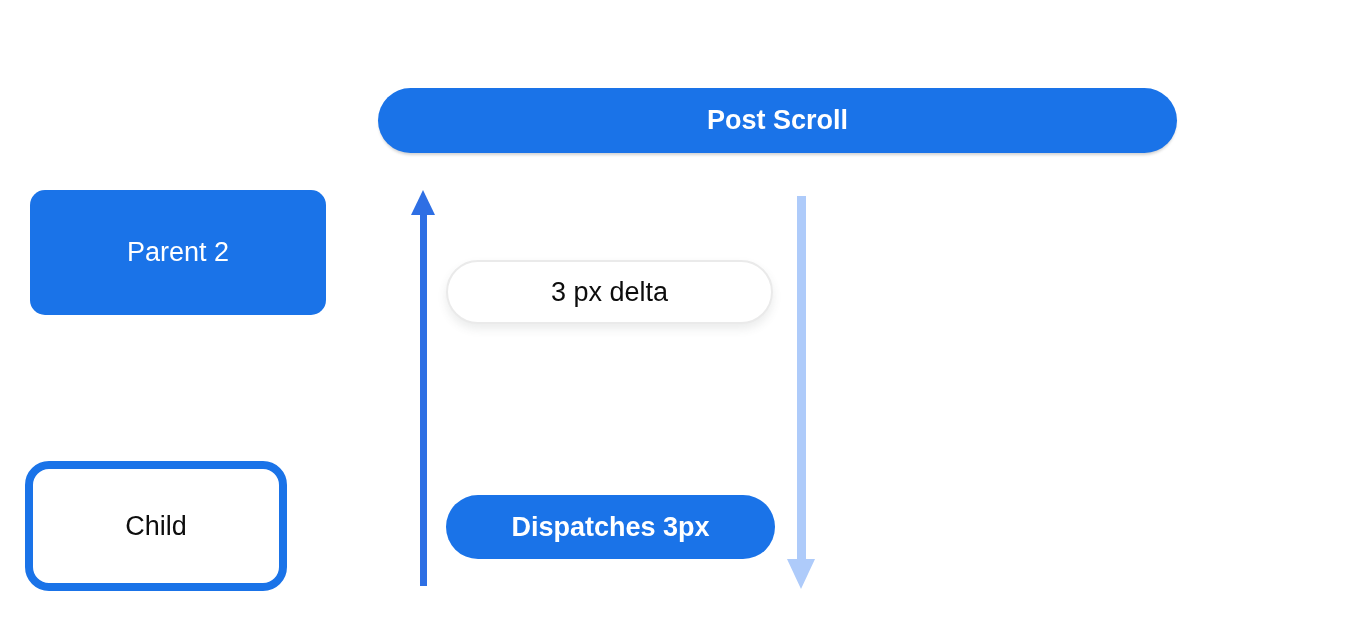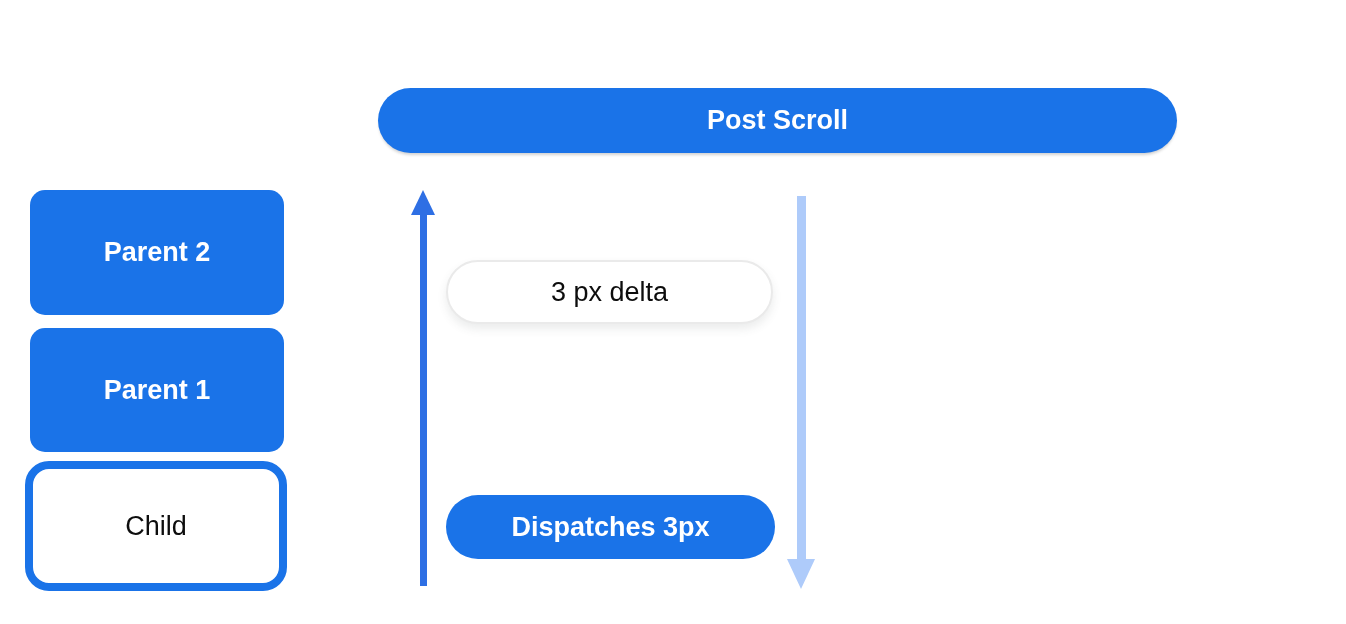--- a/index.html
+++ b/index.html
@@ -37,25 +37,25 @@
   .node {
     position: absolute;
     display: flex;
     align-items: center;
     justify-content: center;
     box-sizing: border-box;
     font-size: 27px;
   }
   .node.filled {
     left: 30px;
-    width: 254px;
+    width: 296px;
     border-radius: 15px;
     background: var(--primary-blue);
     color: var(--white);
-    font-weight: 700;
+    font-weight: 400;
   }
   .node-parent-2 { top: 190px; height: 125px; }
   .node-parent-1 { top: 328px; height: 124px; }
   .node.outlined {
     left: 25px; top: 461px;
     width: 262px; height: 130px;
     background: var(--white);
     border: 8px solid var(--primary-blue);
     border-radius: 24px;
     color: var(--text-dark);
@@ -115,21 +115,20 @@
 </style>
 </head>
 <body>
 
 <div class="canvas">
 
   <div class="pill title-pill">Post Scroll</div>
 
   <div class="node filled node-parent-2">Parent 2</div>
 
-  <div class="node filled node-parent-1">Parent 1</div>
 
   <div class="node outlined">Child</div>
 
   <div class="arrow-up-head"></div>
   <div class="arrow-up-shaft"></div>
 
   <div class="pill delta-pill">3 px delta</div>
 
   <div class="pill dispatch-pill">Dispatches 3px</div>
 

